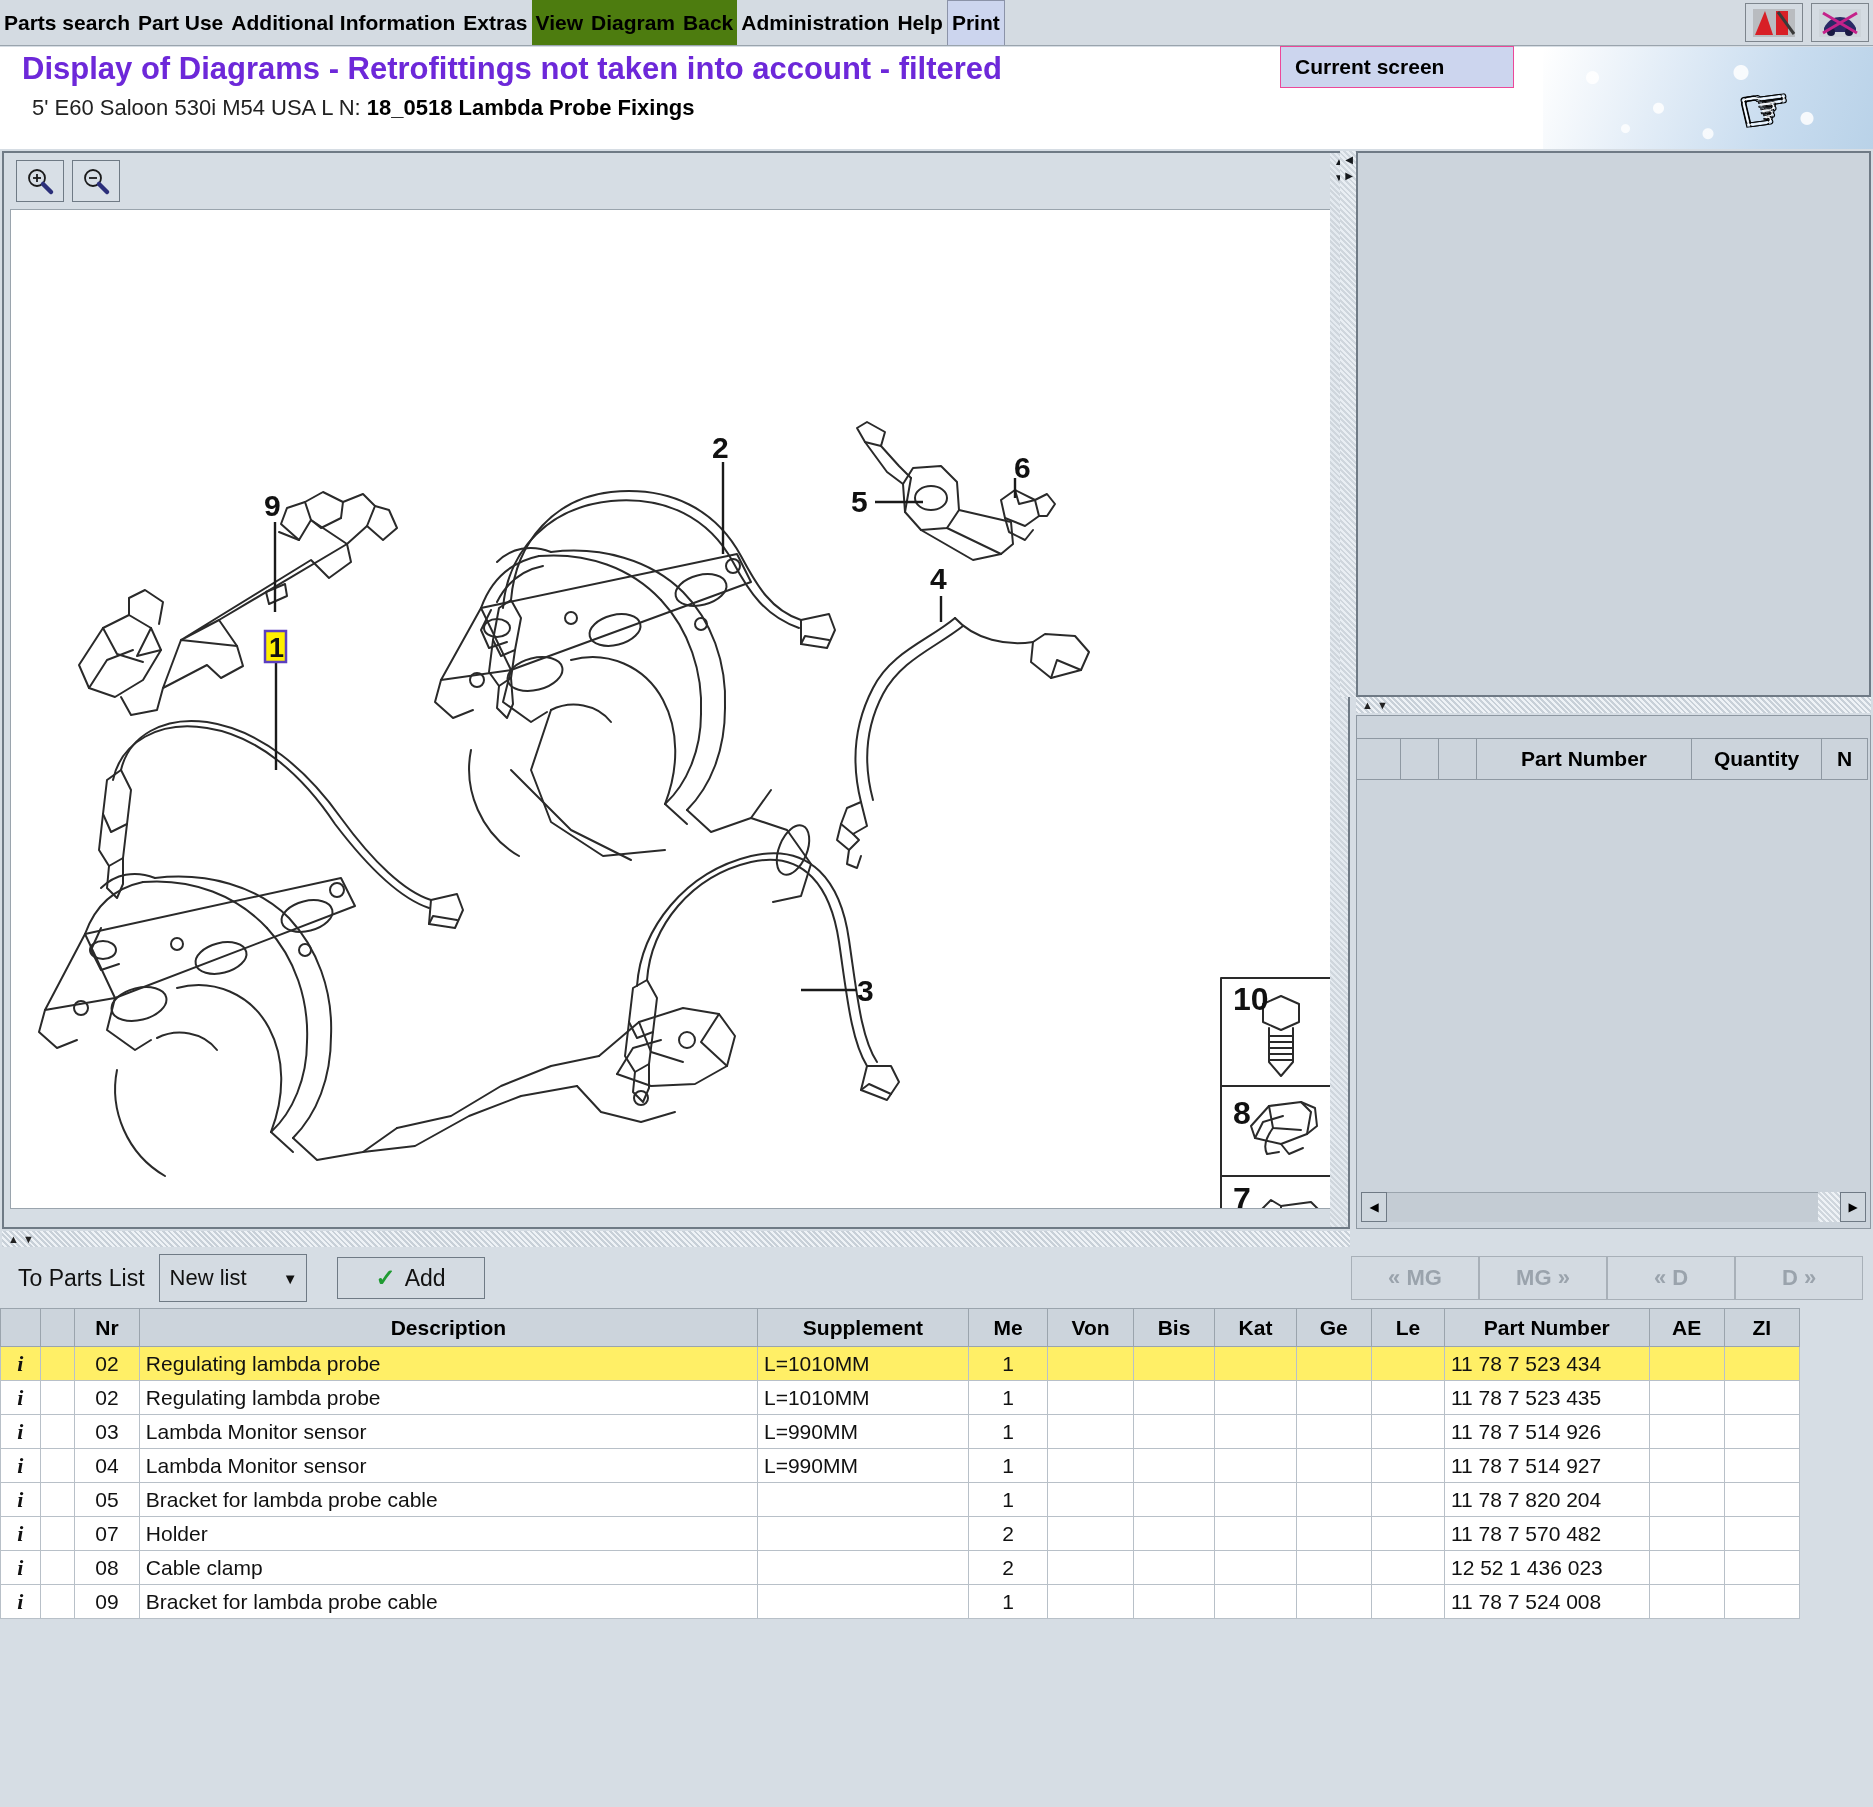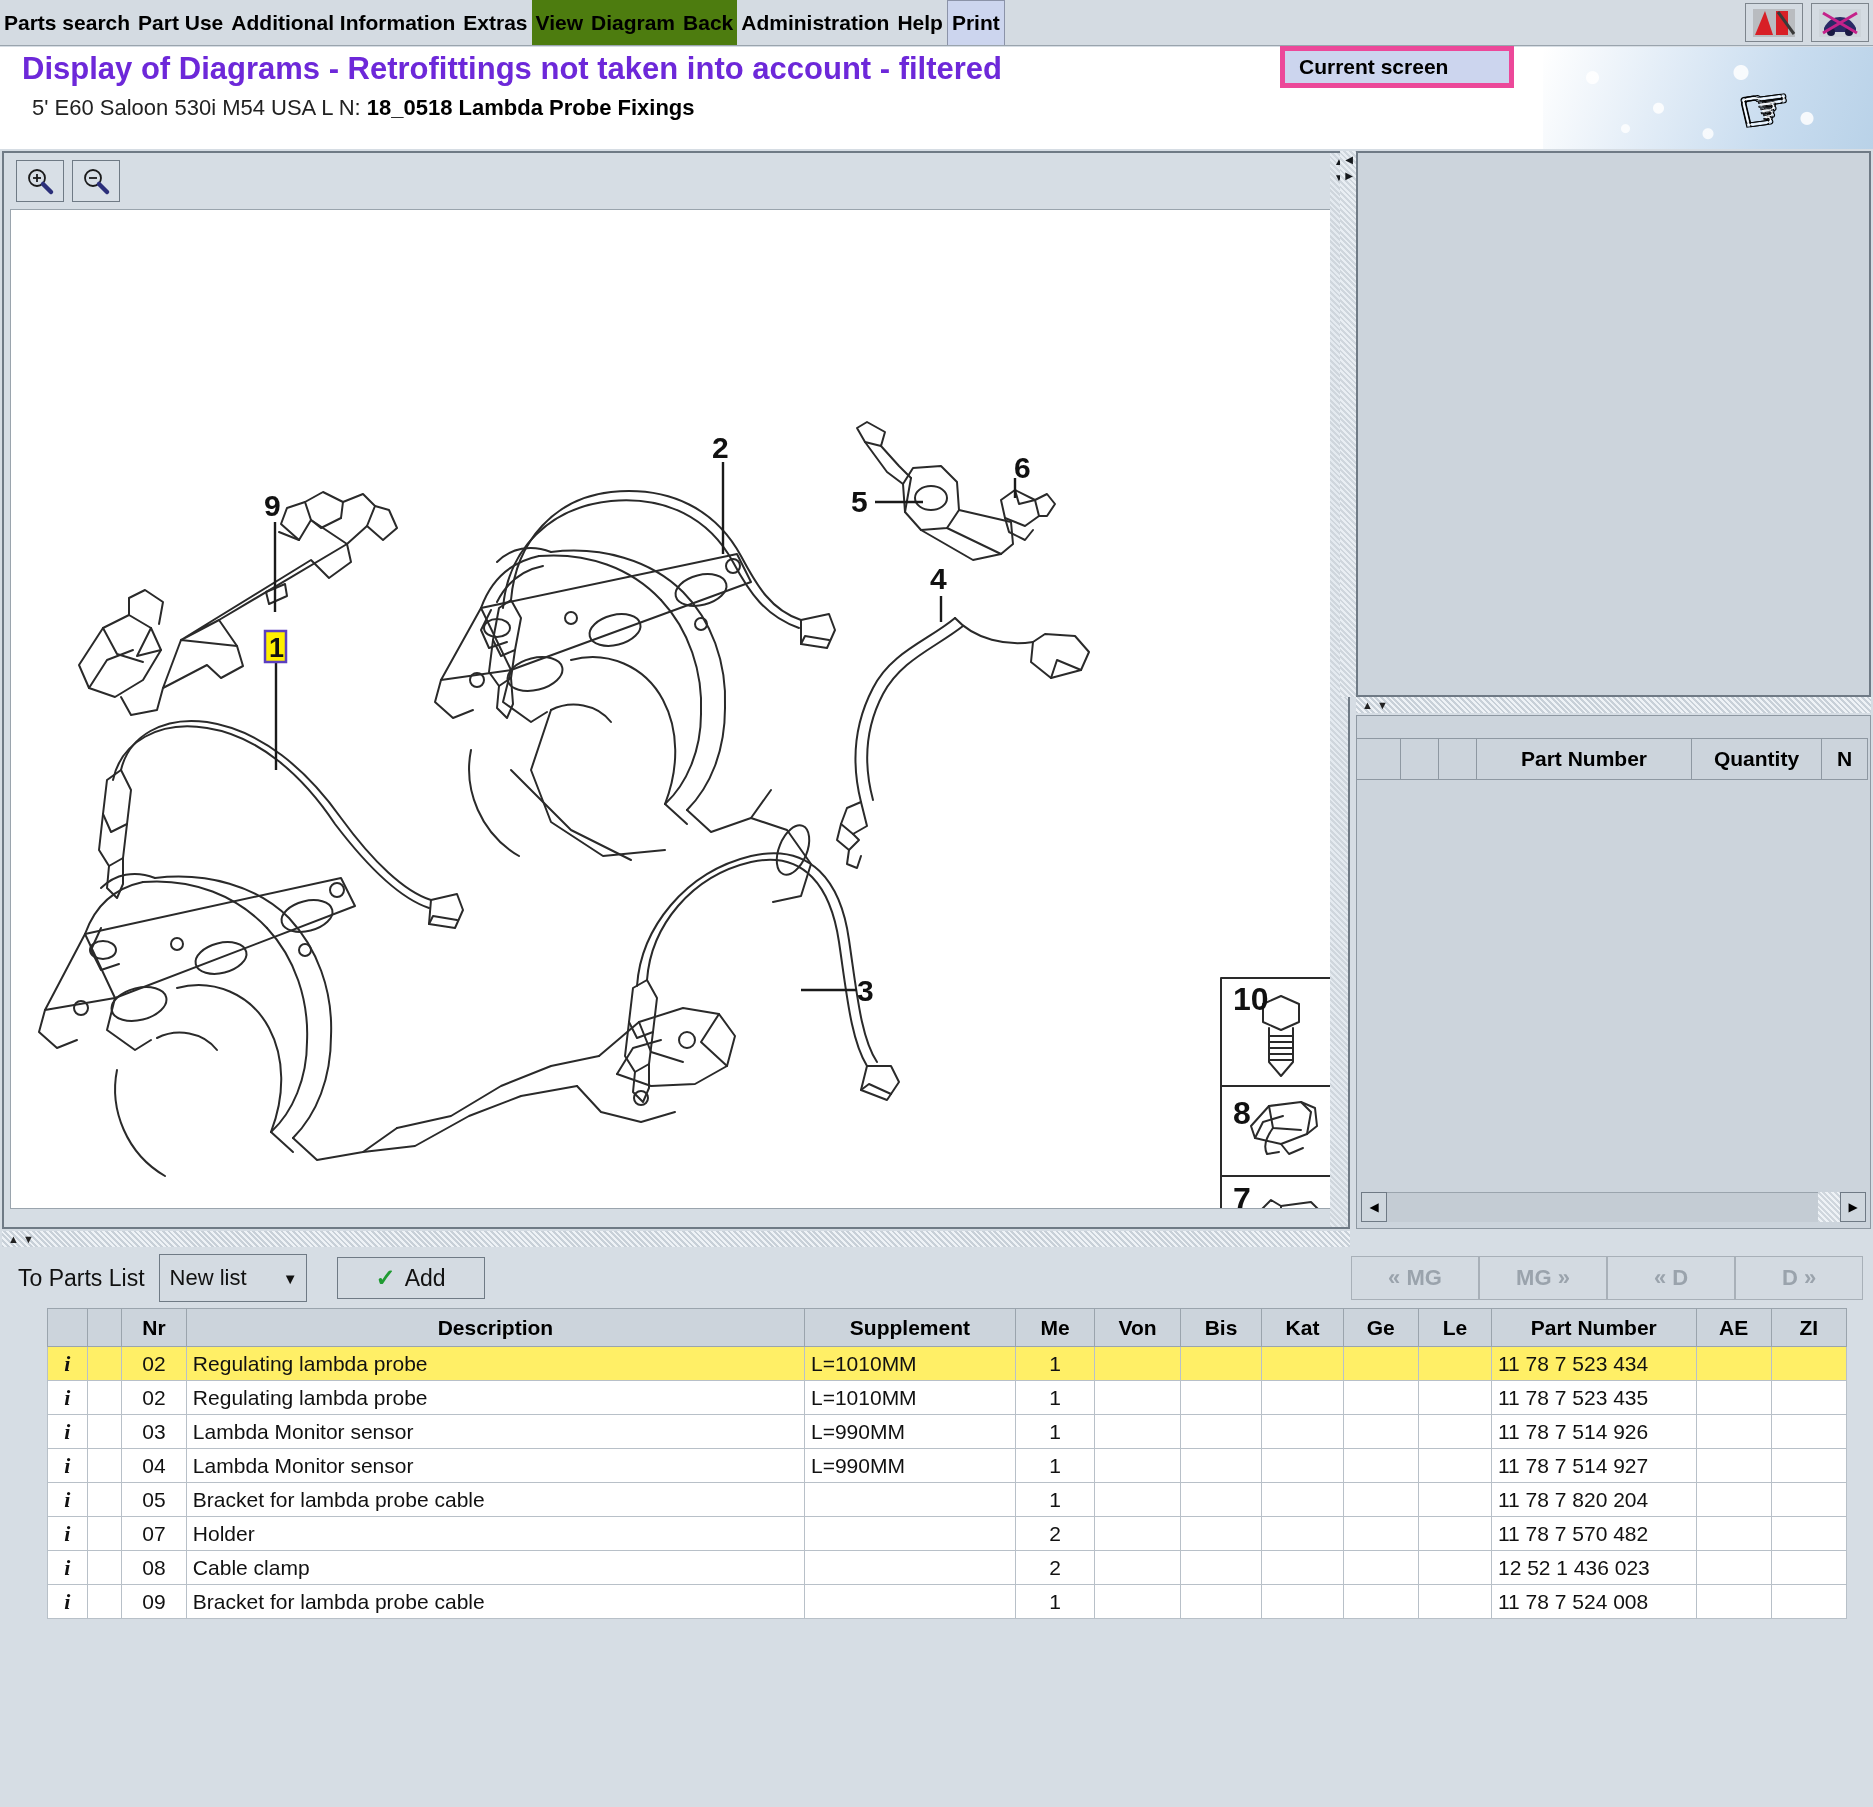--- a/index.html
+++ b/index.html
@@ -39,21 +39,21 @@
     background: #d4dbe2;
     border: 1px solid #7d858d;
     display: flex; align-items: center; justify-content: center;
   }
 
   
   #print-dropdown {
     position: absolute; left: 1280px; top: 46px;
     width: 234px; height: 42px;
     background: #ccd5ee;
-    border: 5px solid #ec4899;
+    border: 1px solid #ec4899;
     z-index: 40;
     display: flex; align-items: center;
   }
   #print-dropdown .dd-label {
     padding-left: 14px;
     font-size: 21px; font-weight: bold; color: #000;
   }
 
   
   #titleband {
@@ -247,21 +247,20 @@
   }
 
   
   #parts-table {
     position: absolute; left: 0; top: 1308px;
     width: 1800px;
     border-collapse: collapse;
     font-size: 21px;
     table-layout: fixed;
     background: #fdba74;
-    margin-left: 47px;
   }
   #parts-table th {
     background: #ccd4dc;
     border: 1px solid #9aa4ad;
     height: 38px;
     font-size: 21px; font-weight: bold; color: #000;
     padding: 0 4px;
   }
   #parts-table td {
     border: 1px solid #b8c0c8;

